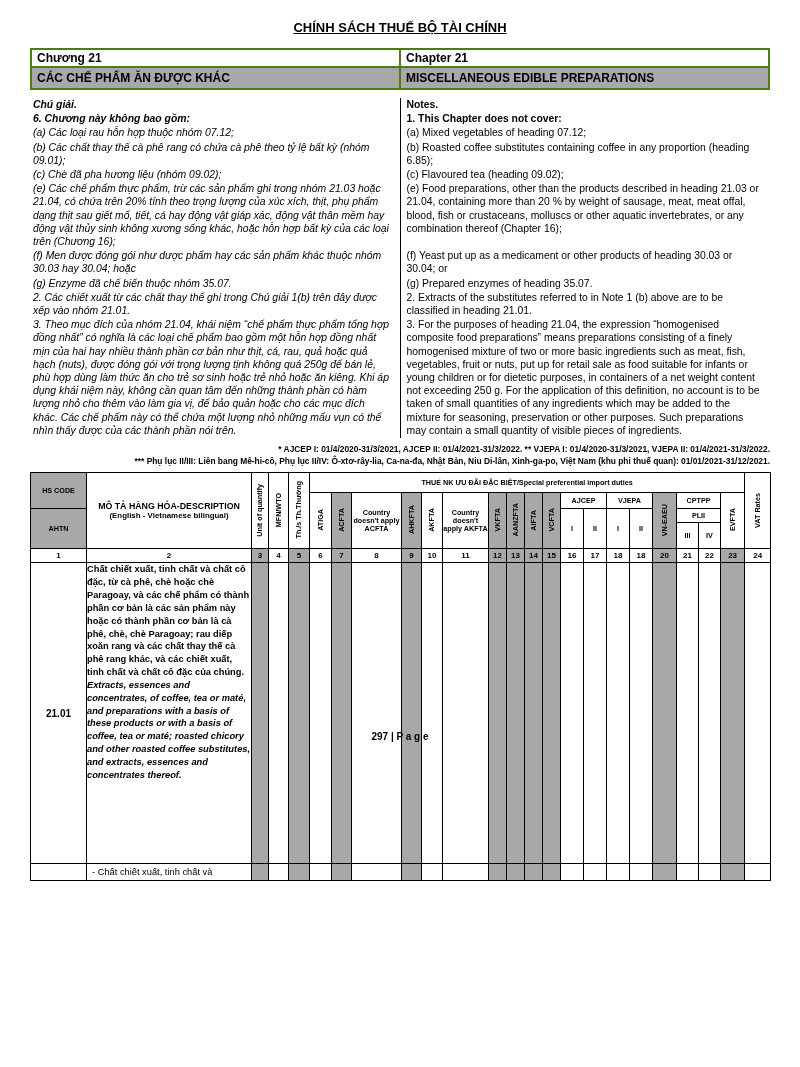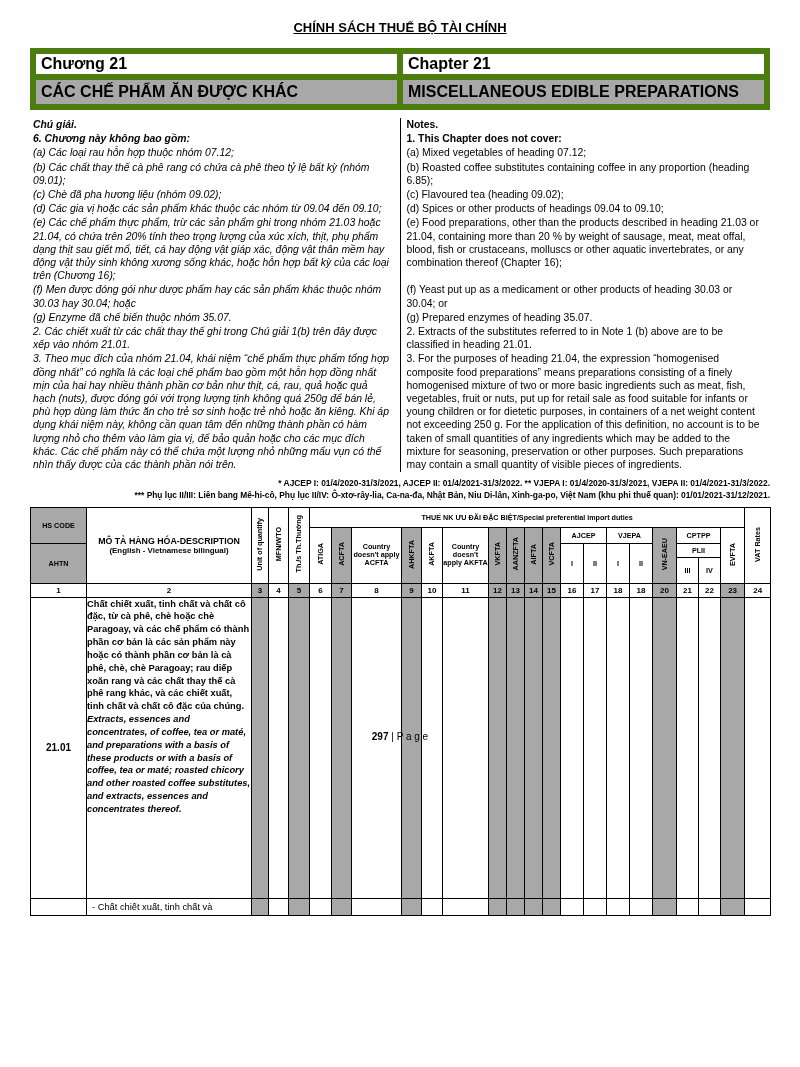--- a/index.html
+++ b/index.html
@@ -12,21 +12,21 @@
   .page { position: relative; width: 800px; height: 750px; padding: 20px 30px 0; }
 
   .page-title {
     text-align: center; font-weight: bold; font-size: 13px;
     text-decoration: underline; margin-bottom: 13px;
   }
 
   table { border-collapse: collapse; }
 
   .chapter-table { width: 740px; }
-  .chapter-table td { border: 6px solid #4d7c0f; font-weight: bold; font-size: 16px; padding: 1px 5px; width: 50%; }
+  .chapter-table td { border: 2px solid #4d7c0f; font-weight: bold; font-size: 12px; padding: 1px 5px; width: 50%; }
   .chapter-table tr.shaded-row td { background: var(--shade); padding: 3px 5px; }
 
   .notes-table { width: 740px; margin-top: 8px; }
   .notes-table td { width: 50%; vertical-align: top; font-size: 10.4px; line-height: 1.27; padding: 0 8px 1px 3px; }
   .notes-table td.vi { border-right: 1px solid #000; font-style: italic; }
   .notes-table td.en { padding-left: 6px; }
   .notes-table tr.head td { font-weight: bold; }
 
   .footnotes { width: 740px; margin-top: 5px; text-align: right; font-size: 8.4px; font-weight: bold; line-height: 1.45; }
 
@@ -61,21 +61,21 @@
   .desc-vi { font-weight: bold; }
   .desc-en { font-weight: bold; font-style: italic; }
   .sub-row td { height: 17px; vertical-align: top; }
   .sub-row .desc-cell { font-size: 9.3px; padding: 2px 4px 1px 5px; }
 
   .page-footer {
     position: absolute; bottom: 8px; left: 0; width: 800px;
     text-align: center; font-size: 10px;
   }
   .page-footer .num { font-weight: bold; }
-  .page-footer .lbl { font-weight: normal; }
+  .page-footer .lbl { font-weight: bold; }
 </style>
 </head>
 <body>
 
 <div class="page">
 
   <div class="page-title">CHÍNH SÁCH THUẾ BỘ TÀI CHÍNH</div>
 
   <table class="chapter-table">
     <tbody>
@@ -104,24 +104,20 @@
       <td class="vi">(a) Các loại rau hỗn hợp thuộc nhóm 07.12;</td>
       <td class="en">(a) Mixed vegetables of heading 07.12;</td>
     </tr>
     <tr>
       <td class="vi">(b) Các chất thay thế cà phê rang có chứa cà phê theo tỷ lệ bất kỳ (nhóm 09.01);</td>
       <td class="en">(b) Roasted coffee substitutes containing coffee in any proportion (heading 6.85);</td>
     </tr>
     <tr>
       <td class="vi">(c) Chè đã pha hương liệu (nhóm 09.02);</td>
       <td class="en">(c) Flavoured tea (heading 09.02);</td>
-    </tr>
-    <tr>
-      <td class="vi">(d) Các gia vị hoặc các sản phẩm khác thuộc các nhóm từ 09.04 đến 09.10;</td>
-      <td class="en">(d) Spices or other products of headings 09.04 to 09.10;</td>
     </tr>
     <tr>
       <td class="vi">(e) Các chế phẩm thực phẩm, trừ các sản phẩm ghi trong nhóm 21.03 hoặc 21.04, có chứa trên 20% tính theo trọng lượng của xúc xích, thịt, phụ phẩm dạng thịt sau giết mổ, tiết, cá hay động vật giáp xác, động vật thân mềm hay động vật thủy sinh không xương sống khác, hoặc hỗn hợp bất kỳ của các loại trên (Chương 16);</td>
       <td class="en">(e) Food preparations, other than the products described in heading 21.03 or 21.04, containing more than 20 % by weight of sausage, meat, meat offal, blood, fish or crustaceans, molluscs or other aquatic invertebrates, or any combination thereof (Chapter 16);</td>
     </tr>
     <tr>
       <td class="vi">(f) Men được đóng gói như dược phẩm hay các sản phẩm khác thuộc nhóm 30.03 hay 30.04; hoặc</td>
       <td class="en">(f) Yeast put up as a medicament or other products of heading 30.03 or 30.04; or</td>
     </tr>
     <tr>

